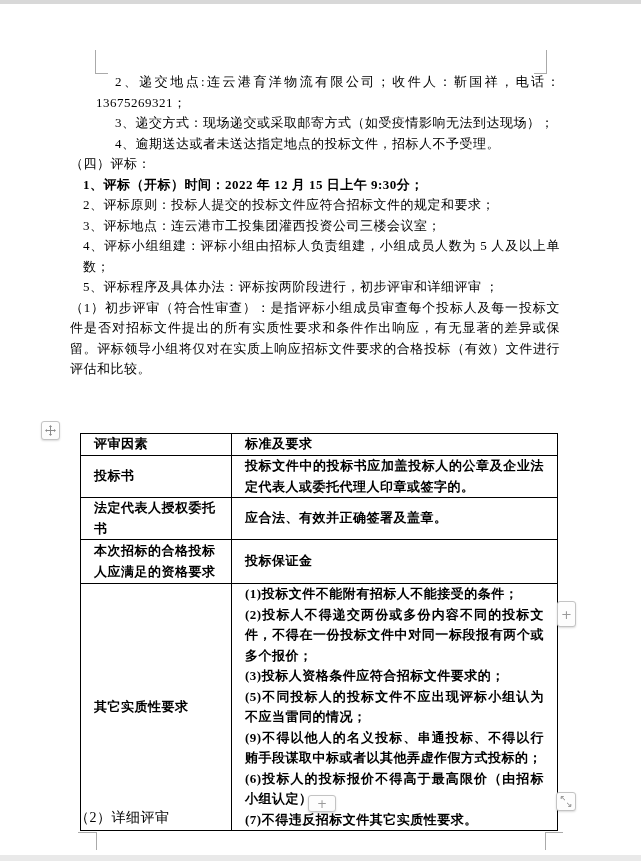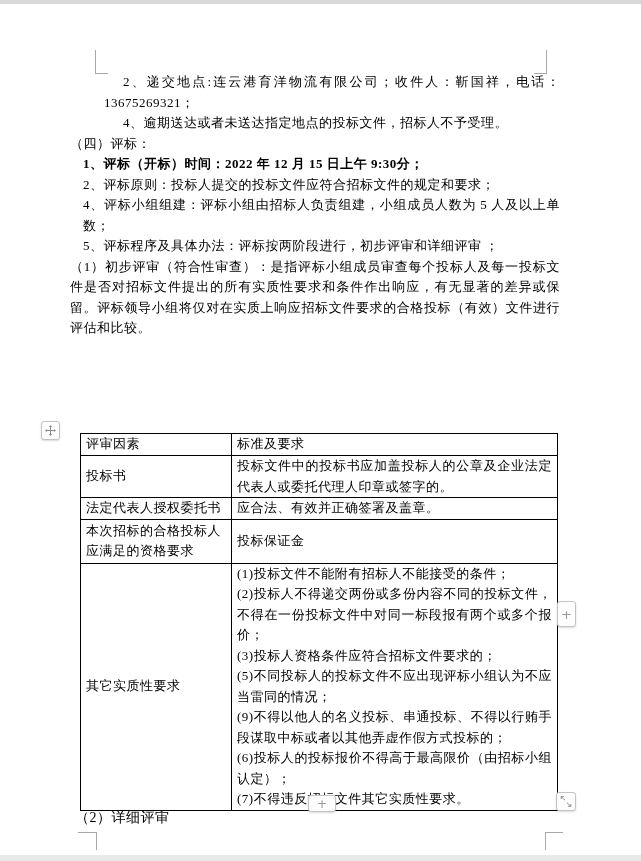--- a/index.html
+++ b/index.html
@@ -16,33 +16,33 @@
   
   .crop{position:absolute;background:#aaaaaa;}
 
   
   .doc-body{
     position:absolute;left:70px;top:72px;width:490px;height:356px;
     overflow:hidden;font-size:13px;line-height:20.5px;letter-spacing:.5px;
   }
   .para{margin:0;text-align:justify;}
   .para .b,.b{font-weight:700;}
-  .para.list-outer{margin-left:34px;text-indent:19px;font-family:Liberation Serif, serif;}
+  .para.list-outer{margin-left:26px;text-indent:19px;font-family:Liberation Serif, serif;}
   .para.list-inner{margin-left:13px;}
   .para.plain{margin:0;}
 
   
   table.criteria{
     position:absolute;left:80px;top:433px;width:478px;
     border-collapse:collapse;table-layout:fixed;
     font-size:13px;line-height:20.5px;letter-spacing:.5px;
   }
   table.criteria th,table.criteria td{
-    border:1px solid #000;padding:0 5px;vertical-align:middle;
-    font-weight:400;text-align:left;box-sizing:border-box;overflow:hidden;
+    border:1px solid #000;padding:0 13px;vertical-align:middle;
+    font-weight:700;text-align:left;box-sizing:border-box;overflow:hidden;
   }
   table.criteria col.c1{width:151px;}
   table.criteria thead th{height:22px;}
   table.criteria .row-0 td{height:42px;}
   table.criteria .row-1 td{height:20px;}
   table.criteria .row-2 td{height:21px;}
   table.criteria .row-3 td{height:44px;}
   table.criteria .row-4 td{height:209px;}
   td.c-req div{text-align:justify;}
 
@@ -73,24 +73,26 @@
 <div class="crop" style="left:95px;top:73px;width:13px;height:1px;"></div>
 <div class="crop" style="left:546px;top:50px;width:1px;height:24px;"></div>
 <div class="crop" style="left:534px;top:73px;width:13px;height:1px;"></div>
 <div class="crop" style="left:78px;top:832px;width:18px;height:1px;"></div>
 <div class="crop" style="left:96px;top:832px;width:1px;height:18px;"></div>
 <div class="crop" style="left:545px;top:832px;width:18px;height:1px;"></div>
 <div class="crop" style="left:545px;top:832px;width:1px;height:18px;"></div>
 
 <div class="doc-body">
     <p class="para list-outer"><span>2、递交地点:连云港育洋物流有限公司；收件人：靳国祥，电话：13675269321；</span></p>
+    <p class="para list-outer"><span>3、递交方式：现场递交或采取邮寄方式（如受疫情影响无法到达现场）；</span></p>
     <p class="para list-outer"><span>4、逾期送达或者未送达指定地点的投标文件，招标人不予受理。</span></p>
     <p class="para plain"><span>（四）评标：</span></p>
     <p class="para list-inner"><span class="b">1、评标（开标）时间：2022 年 12 月 15 日上午 9:30分；</span></p>
     <p class="para list-inner"><span>2、评标原则：投标人提交的投标文件应符合招标文件的规定和要求；</span></p>
+    <p class="para list-inner"><span>3、评标地点：连云港市工投集团灌西投资公司三楼会议室；</span></p>
     <p class="para list-inner"><span>4、评标小组组建：评标小组由招标人负责组建，小组成员人数为 5 人及以上单数；</span></p>
     <p class="para list-inner"><span>5、评标程序及具体办法：评标按两阶段进行，初步评审和详细评审 ；</span></p>
     <p class="para plain"><span>（1）初步评审（符合性审查）：是指评标小组成员审查每个投标人及每一投标文件是否对招标文件提出的所有实质性要求和条件作出响应，有无显著的差异或保留。评标领导小组将仅对在实质上响应招标文件要求的合格投标（有效）文件进行评估和比较。</span></p>
   </div>
 
 <table class="criteria">
   <colgroup>
       <col class="c1">
       <col>
     </colgroup>

